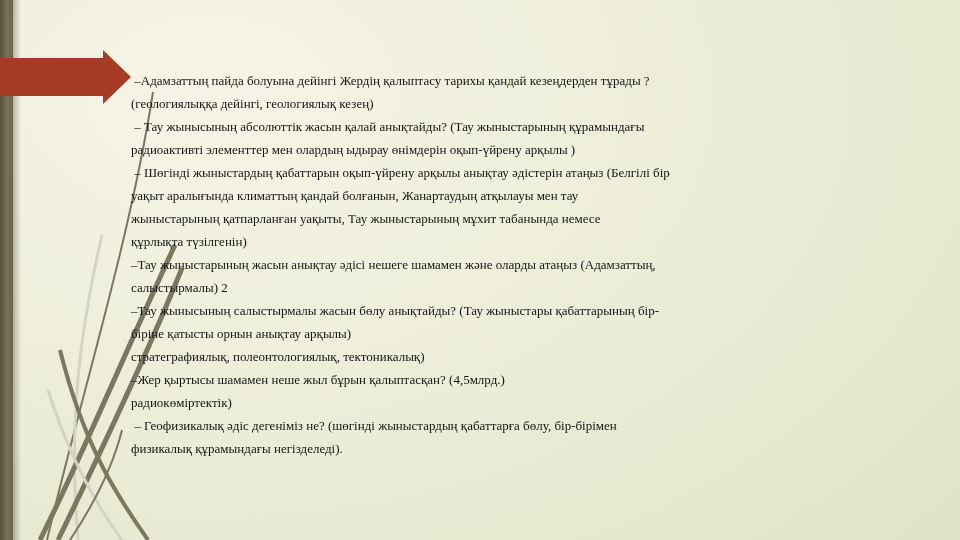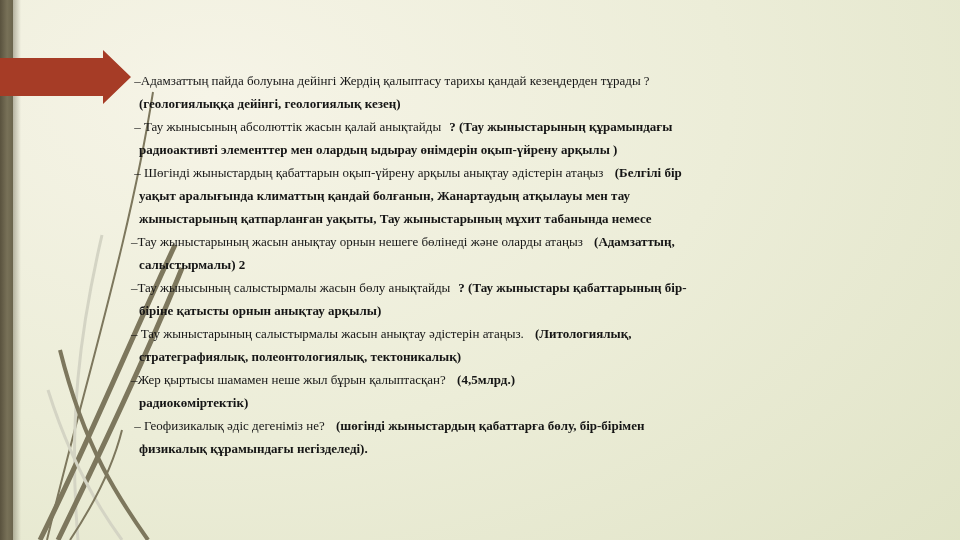--- a/index.html
+++ b/index.html
@@ -42,21 +42,21 @@
     position: absolute;
     left: 131px; top: 69px;
     width: 824px;
   }
   .line {
     white-space: pre;
     font-size: 13px;
     line-height: 23px;
     color: var(--text, #151515);
   }
-  .run.bold { font-weight: bold; margin-left: 8px; }
+  .run.bold { font-weight: normal; }
 </style>
 </head>
 <body>
 
 <div class="slide">
 
   <svg class="vines" width="220" height="540" viewBox="0 0 220 540" aria-hidden="true">
     <path class="vine-dark" stroke-width="2" d="M153,92 C130,240 80,400 47,540"></path>
     <path class="vine-light" stroke-width="3" d="M102,235 C80,330 68,420 78,540"></path>
     <path class="vine-dark" stroke-width="5" d="M175,245 C135,330 85,450 40,540"></path>
@@ -74,25 +74,25 @@
   </svg>
 
   <div class="textblock">
       <div class="line"><span class="run"> –Адамзаттың пайда болуына дейінгі Жердің қалыптасу тарихы қандай кезеңдерден тұрады ?</span></div>
       <div class="line"><span class="run bold">(геологиялыққа дейінгі, геологиялық кезең)</span></div>
       <div class="line"><span class="run"> – Тау жынысының абсолюттік жасын қалай анықтайды</span><span class="run bold">? (Тау жыныстарының құрамындағы</span></div>
       <div class="line"><span class="run bold">радиоактивті элементтер мен олардың ыдырау өнімдерін оқып-үйрену арқылы )</span></div>
       <div class="line"><span class="run"> – Шөгінді жыныстардың қабаттарын оқып-үйрену арқылы анықтау әдістерін атаңыз </span><span class="run bold">(Белгілі бір</span></div>
       <div class="line"><span class="run bold">уақыт аралығында климаттың қандай болғанын, Жанартаудың атқылауы мен тау</span></div>
       <div class="line"><span class="run bold">жыныстарының қатпарланған уақыты, Тау жыныстарының мұхит табанында немесе</span></div>
-      <div class="line"><span class="run">–Тау жыныстарының жасын анықтау орнын нешеге бөлінеді және оларды атаңыз </span><span class="run bold">(Адамзаттың,</span></div>
+      <div class="line"><span class="run bold">құрлықта түзілгенін)</span></div>
+      <div class="line"><span class="run">–Тау жыныстарының жасын анықтау әдісі нешеге шамамен және оларды атаңыз </span><span class="run bold">(Адамзаттың,</span></div>
       <div class="line"><span class="run bold">салыстырмалы) 2</span></div>
       <div class="line"><span class="run">–Тау жынысының салыстырмалы жасын бөлу анықтайды</span><span class="run bold">? (Тау жыныстары қабаттарының бір-</span></div>
       <div class="line"><span class="run bold">біріне қатысты орнын анықтау арқылы)</span></div>
-      <div class="line"><span class="run">– Тау жыныстарының салыстырмалы жасын анықтау әдістерін атаңыз. </span><span class="run bold">(Литологиялық,</span></div>
       <div class="line"><span class="run bold">стратеграфиялық, полеонтологиялық, тектоникалық)</span></div>
       <div class="line"><span class="run">–Жер қыртысы шамамен неше жыл бұрын қалыптасқан? </span><span class="run bold">(4,5млрд.)</span></div>
       <div class="line"><span class="run bold">радиокөміртектік)</span></div>
       <div class="line"><span class="run"> – Геофизикалық әдіс дегеніміз не? </span><span class="run bold">(шөгінді жыныстардың қабаттарға бөлу, бір-бірімен</span></div>
       <div class="line"><span class="run bold">физикалық құрамындағы негізделеді).</span></div>
     </div>
 
 </div>
 
 </body></html>

